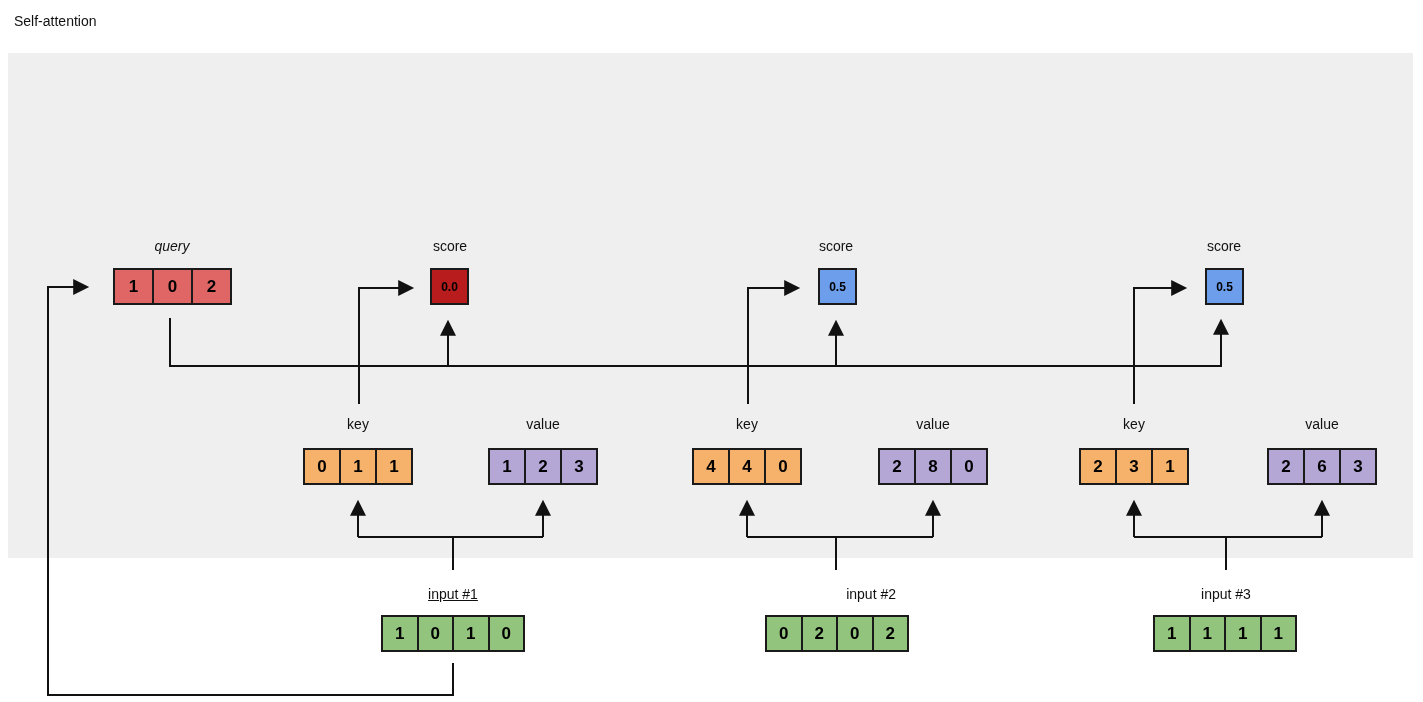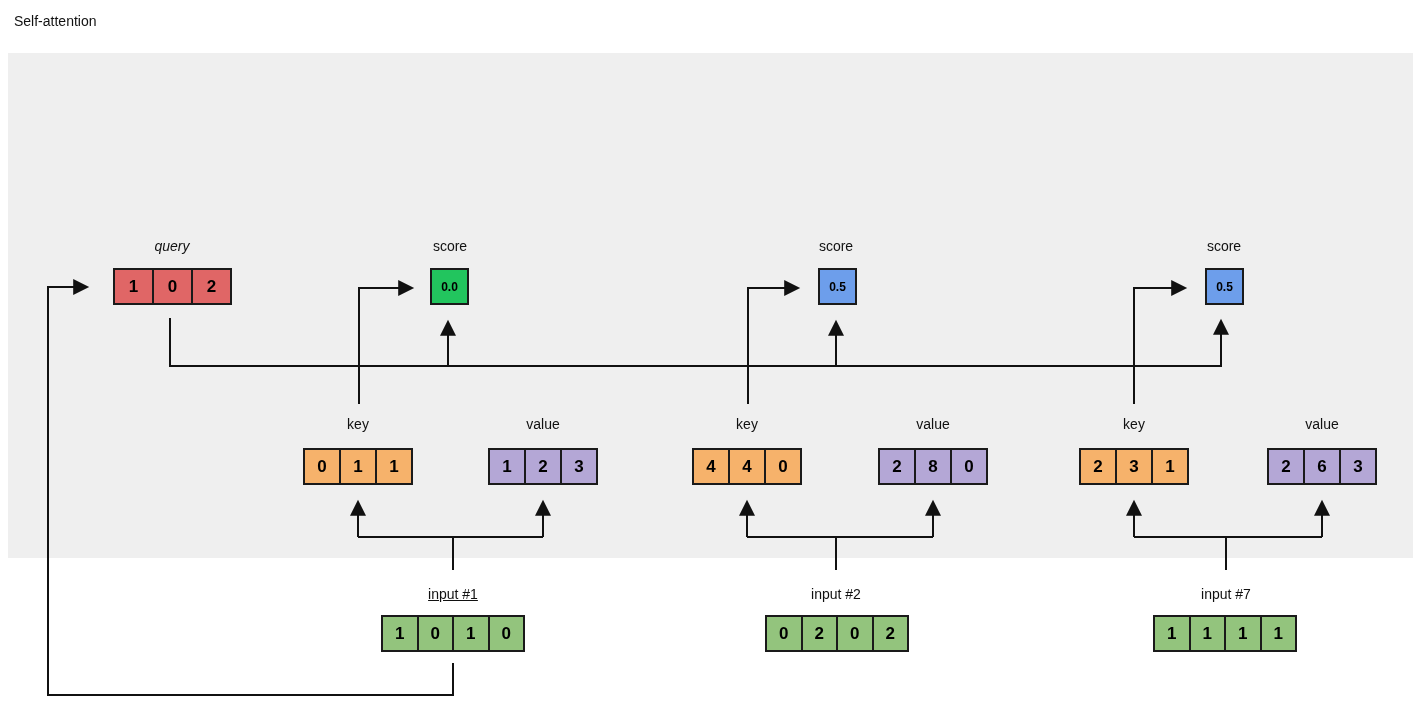--- a/index.html
+++ b/index.html
@@ -56,21 +56,21 @@
   </svg>
 
   <div class="lbl" style="left:112px;top:238px;font-style:italic;">query</div>
   <div class="vec" style="left:113px;top:268px;width:119px;height:37px;">
       <span class="cell" style="background: rgb(224, 102, 102);">1</span>
       <span class="cell" style="background: rgb(224, 102, 102);">0</span>
       <span class="cell" style="background: rgb(224, 102, 102);">2</span>
     </div>
 
   <div class="lbl" style="left:390px;top:238px;">score</div>
-  <div class="score" style="left: 430px; top: 268px; background: #22c55e;">0.0</div>
+  <div class="score" style="left: 430px; top: 268px; background: #b91c1c;">0.0</div>
   <div class="lbl" style="left:298px;top:416px;">key</div>
   <div class="vec" style="left:303px;top:448px;width:110px;height:37px;">
       <span class="cell" style="background: rgb(246, 178, 107);">0</span>
       <span class="cell" style="background: rgb(246, 178, 107);">1</span>
       <span class="cell" style="background: rgb(246, 178, 107);">1</span>
     </div>
   <div class="lbl" style="left:483px;top:416px;">value</div>
   <div class="vec" style="left:488px;top:448px;width:110px;height:37px;">
       <span class="cell" style="background: rgb(180, 167, 214);">1</span>
       <span class="cell" style="background: rgb(180, 167, 214);">2</span>
@@ -91,21 +91,21 @@
       <span class="cell" style="background: rgb(246, 178, 107);">4</span>
       <span class="cell" style="background: rgb(246, 178, 107);">4</span>
       <span class="cell" style="background: rgb(246, 178, 107);">0</span>
     </div>
   <div class="lbl" style="left:873px;top:416px;">value</div>
   <div class="vec" style="left:878px;top:448px;width:110px;height:37px;">
       <span class="cell" style="background: rgb(180, 167, 214);">2</span>
       <span class="cell" style="background: rgb(180, 167, 214);">8</span>
       <span class="cell" style="background: rgb(180, 167, 214);">0</span>
     </div>
-  <div class="lbl" style="left:776px;top:586px;">input #2</div>
+  <div class="lbl" style="left:776px;top:586px;text-align:right;">input #2</div>
   <div class="vec" style="left:765px;top:615px;width:144px;height:37px;">
       <span class="cell" style="background: rgb(147, 196, 125);">0</span>
       <span class="cell" style="background: rgb(147, 196, 125);">2</span>
       <span class="cell" style="background: rgb(147, 196, 125);">0</span>
       <span class="cell" style="background: rgb(147, 196, 125);">2</span>
     </div>
 
   <div class="lbl" style="left:1164px;top:238px;">score</div>
   <div class="score" style="left: 1205px; top: 268px; background: rgb(109, 158, 235);">0.5</div>
   <div class="lbl" style="left:1074px;top:416px;">key</div>
@@ -113,21 +113,21 @@
       <span class="cell" style="background: rgb(246, 178, 107);">2</span>
       <span class="cell" style="background: rgb(246, 178, 107);">3</span>
       <span class="cell" style="background: rgb(246, 178, 107);">1</span>
     </div>
   <div class="lbl" style="left:1262px;top:416px;">value</div>
   <div class="vec" style="left:1267px;top:448px;width:110px;height:37px;">
       <span class="cell" style="background: rgb(180, 167, 214);">2</span>
       <span class="cell" style="background: rgb(180, 167, 214);">6</span>
       <span class="cell" style="background: rgb(180, 167, 214);">3</span>
     </div>
-  <div class="lbl" style="left:1166px;top:586px;">input #7</div>
+  <div class="lbl" style="left:1166px;top:586px;">input #3</div>
   <div class="vec" style="left:1153px;top:615px;width:144px;height:37px;">
       <span class="cell" style="background: rgb(147, 196, 125);">1</span>
       <span class="cell" style="background: rgb(147, 196, 125);">1</span>
       <span class="cell" style="background: rgb(147, 196, 125);">1</span>
       <span class="cell" style="background: rgb(147, 196, 125);">1</span>
     </div>
 
 </div>
 
 </body></html>

